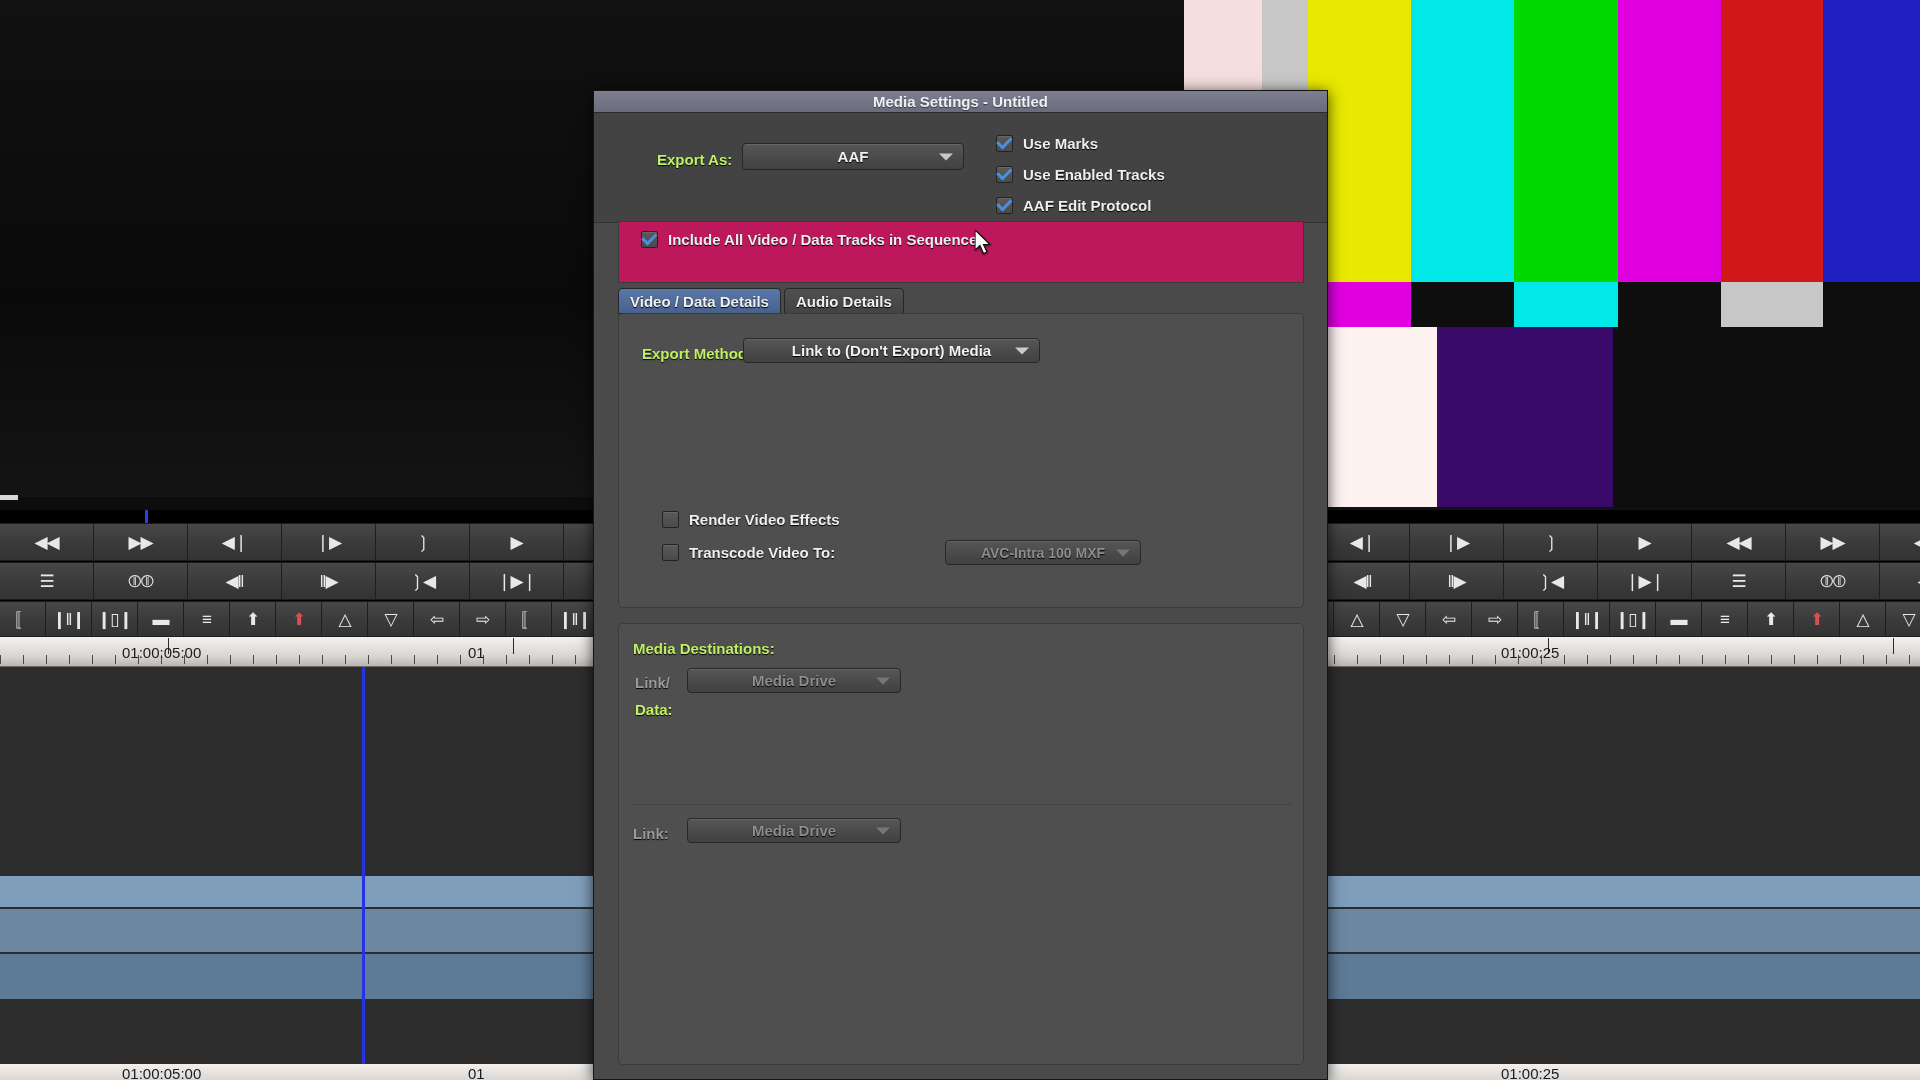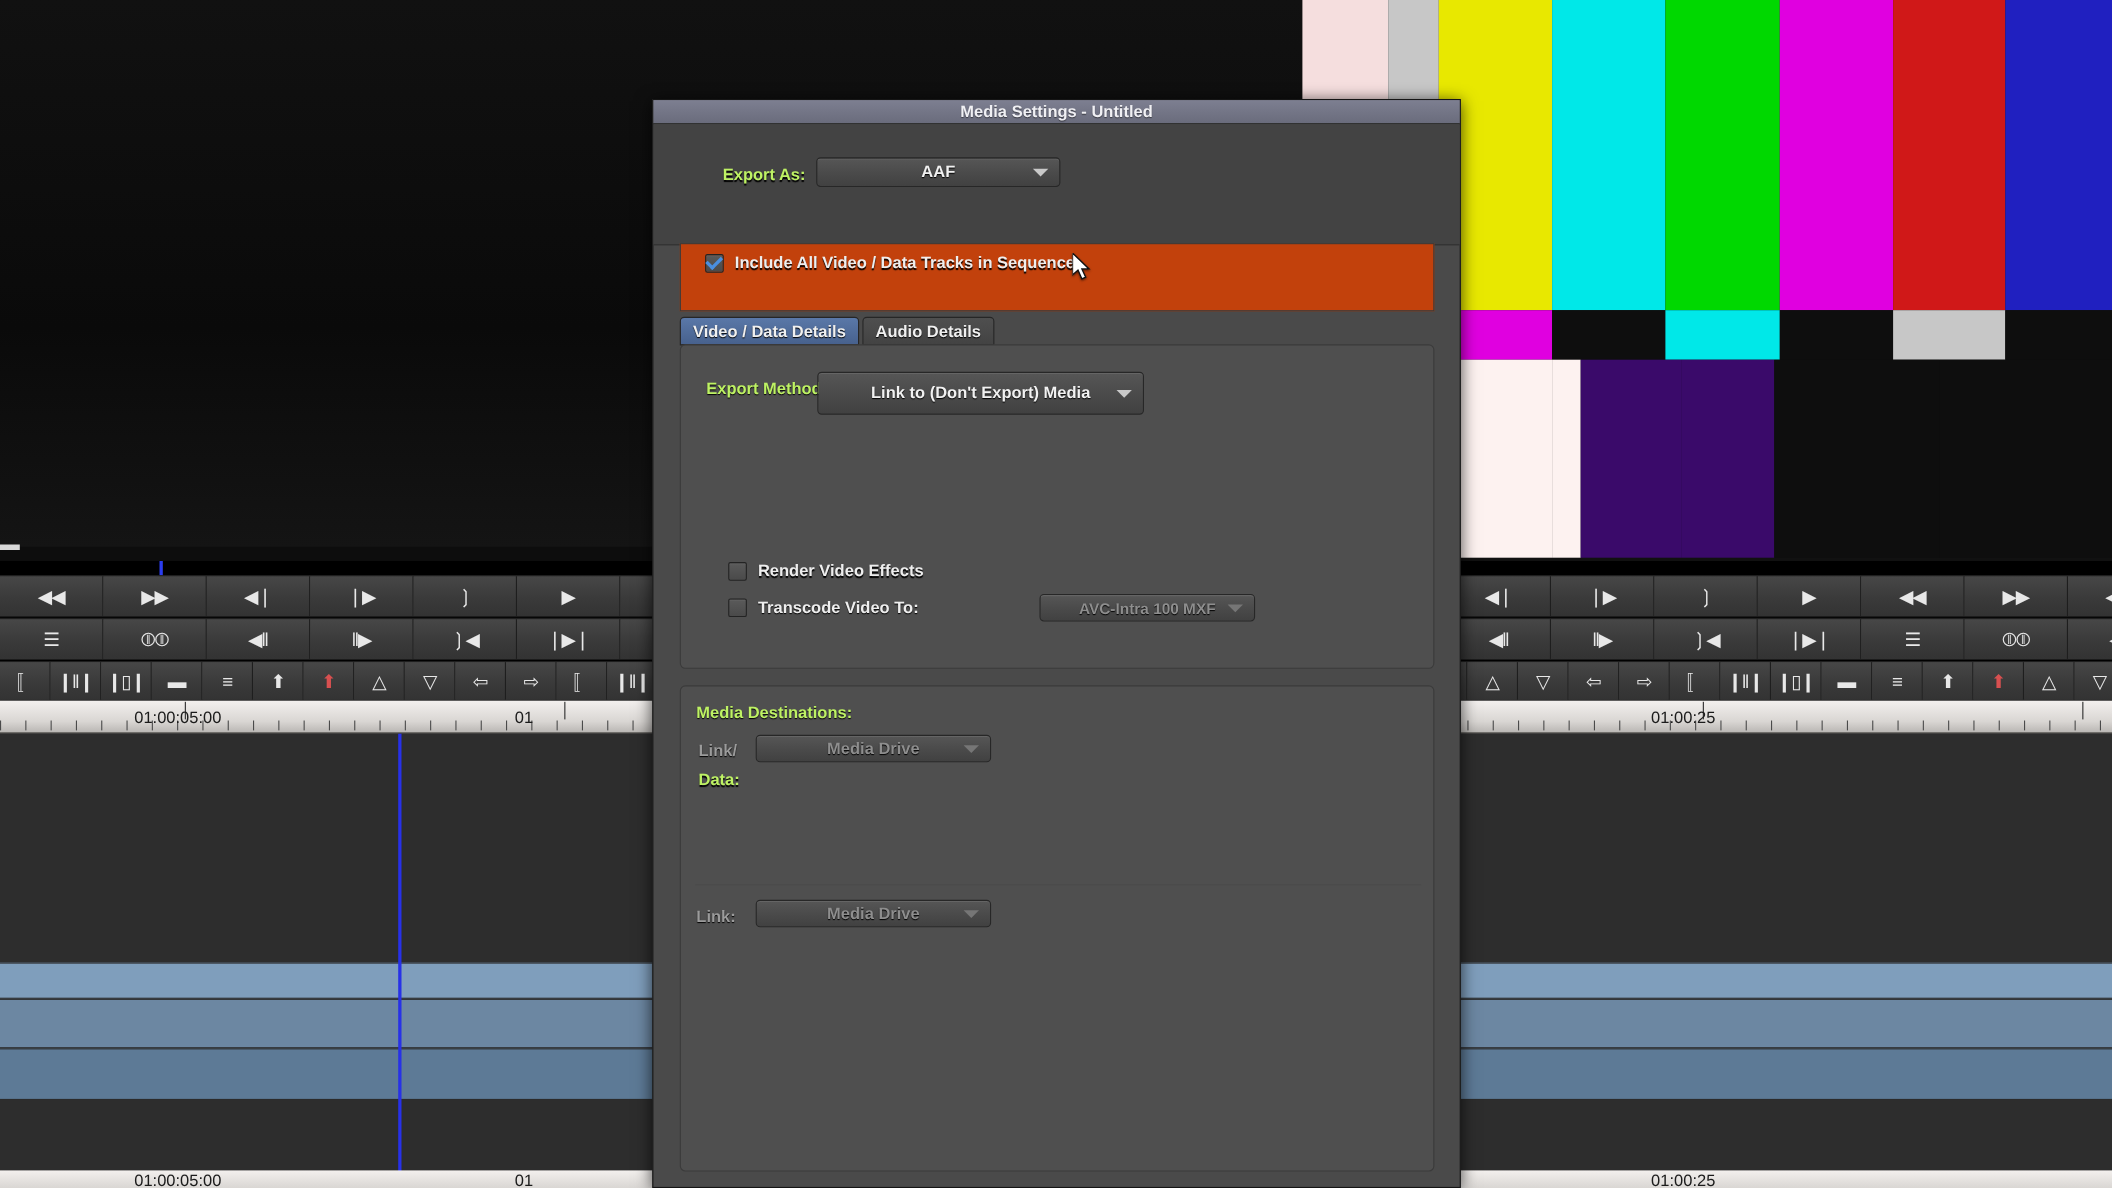--- a/index.html
+++ b/index.html
@@ -146,21 +146,21 @@
   .chkbox.checked::after {
     content:""; display:block;
     width: 11px; height: 6px;
     border-left: 3px solid #4a8fe0; border-bottom: 3px solid #4a8fe0;
     transform: rotate(-45deg) translate(1px,-2px);
   }
   .chk-label { margin-left:10px; font-size:15px; font-weight:bold; color:#eee; text-shadow:0 1px 1px #000;}
 
   .include-box {
     position:absolute; left:24px; top:130px; width:686px; height:62px;
-    background:#c2410c; border:1px solid #3a3a3a;
+    background:#be185d; border:1px solid #3a3a3a;
   }
   .include-box .chkrow { margin: 9px 0 0 22px; }
 
   .tabs { position:absolute; left:24px; top:197px; display:flex; }
   .tab {
     height: 26px; padding: 0 11px;
     display:flex; align-items:center;
     font-size:15px; font-weight:bold; color:#f0f0f0;
     border:1px solid #262626; border-radius:4px 4px 0 0;
     margin-right:3px;
@@ -173,21 +173,21 @@
     position:absolute; background:#4f4f4f;
     border:1px solid #3b3b3b; border-radius:5px;
   }
   .panel-video { left:24px; top:222px; width:686px; height:295px; }
   .panel-dest  { left:24px; top:532px; width:686px; height:442px; }
 
   .lbl { font-size:15px; font-weight:bold; color:#bef264; text-shadow:0 1px 1px #000; }
   .lbl.dim { color:#9b9b9b; }
 
   .lbl-export-method { position:absolute; left:23px; top:31px; }
-  .combo-export-method { position:absolute; left:124px; top:24px; width:297px; height:39px; }
+  .combo-export-method { position:absolute; left:124px; top:24px; width:297px; height:25px; }
 
   .row-render { position:absolute; left:43px; top:197px; display:flex; align-items:center; }
   .row-transcode { position:absolute; left:43px; top:230px; display:flex; align-items:center; }
   .combo-transcode { position:absolute; left:326px; top:226px; width:196px; height:25px; font-size:14px; }
 
   .lbl-media-dest { position:absolute; left:14px; top:16px; }
   .lbl-video { position:absolute; left:16px; top:50px; }
   .lbl-data  { position:absolute; left:16px; top:77px; }
   .combo-video-dest { position:absolute; left:68px; top:44px; width:214px; height:25px; }
   .dest-divider { position:absolute; left:13px; top:180px; width:660px; height:1px; background:#5e5e5e; border-bottom:1px solid #444; }
@@ -622,20 +622,34 @@
     </div>
 
     <div class="dlg-head">
       <div class="lbl-export-as lbl">Export As:</div>
 
       <div class="combo combo-export-as">
         <span>AAF</span>
         <span class="arr"></span>
       </div>
 
+      <div class="chk-group-top" id="top-checks">
+          <div class="chkrow">
+            <span class="chkbox checked"></span>
+            <span class="chk-label">Use Marks</span>
+          </div>
+          <div class="chkrow">
+            <span class="chkbox checked"></span>
+            <span class="chk-label">Use Enabled Tracks</span>
+          </div>
+          <div class="chkrow">
+            <span class="chkbox checked"></span>
+            <span class="chk-label">AAF Edit Protocol</span>
+          </div>
+        </div>
     </div>
 
     <div class="include-box" id="include-box">
         <div class="chkrow">
           <span class="chkbox checked"></span>
           <span class="chk-label">Include All Video / Data Tracks in Sequence</span>
         </div>
       </div>
 
     <div class="tabs" id="dlg-tabs">

